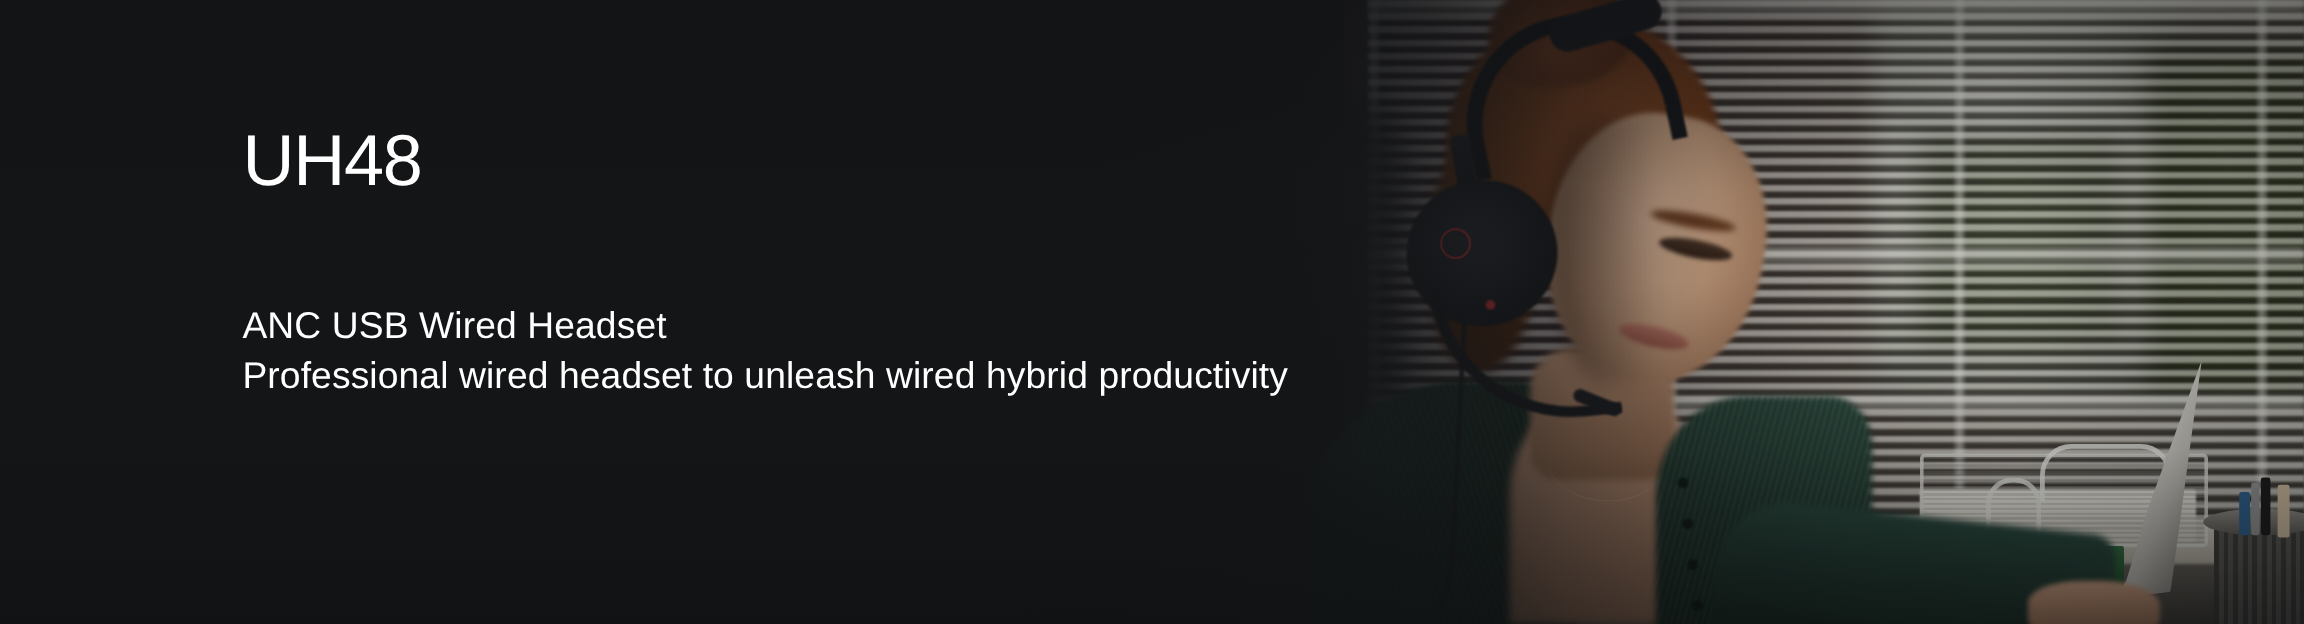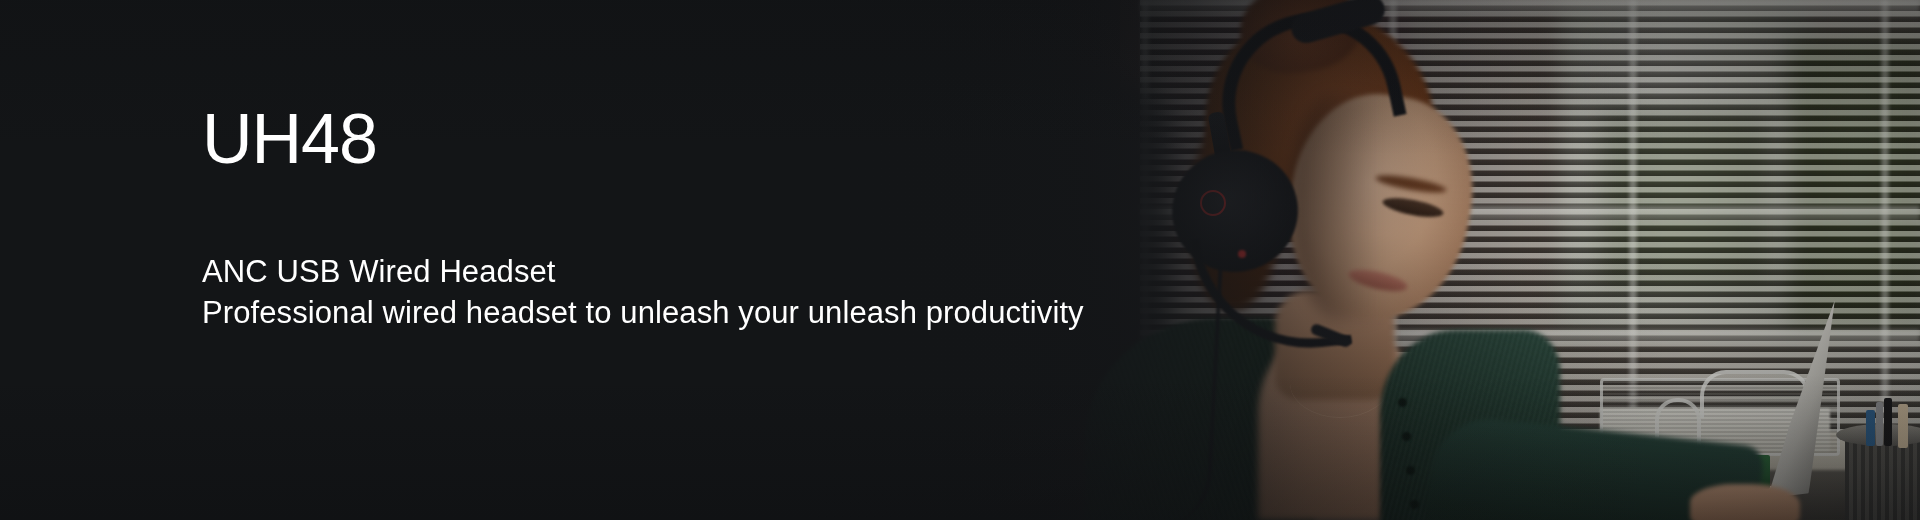--- a/index.html
+++ b/index.html
@@ -311,21 +311,21 @@
   .overlay-top{
     position:absolute;inset:0;
     background:linear-gradient(180deg,rgba(12,13,15,.22) 0%,rgba(12,13,15,0) 30%,rgba(12,13,15,0) 72%,rgba(10,11,13,.30) 100%);
     pointer-events:none;
   }
 
   
   .copy{position:absolute;left:202px;top:0;z-index:8;width:1100px;}
   .title{
     position:absolute;top:104px;left:0;
-    font-size:70px;line-height:1;font-weight:300;
+    font-size:60px;line-height:1;font-weight:300;
     letter-spacing:-1px;color:#fff;white-space:nowrap;
   }
   .subtitle{
     position:absolute;top:256px;left:0;
     font-size:31px;line-height:1;font-weight:400;
     letter-spacing:.1px;color:#fff;white-space:nowrap;
   }
   .tagline{
     position:absolute;top:297px;left:0;
     font-size:31px;line-height:1;font-weight:500;
@@ -428,16 +428,16 @@
 
     <div class="grade"></div>
   </div>
 
   <div class="overlay"></div>
   <div class="overlay-top"></div>
 
   <div class="copy">
     <div class="title">UH48</div>
     <div class="subtitle">ANC USB Wired Headset</div>
-    <div class="tagline">Professional wired headset to unleash your unleash productivity</div>
+    <div class="tagline">Professional wired headset to unleash wired hybrid productivity</div>
   </div>
 
 </div>
 
 </body></html>

